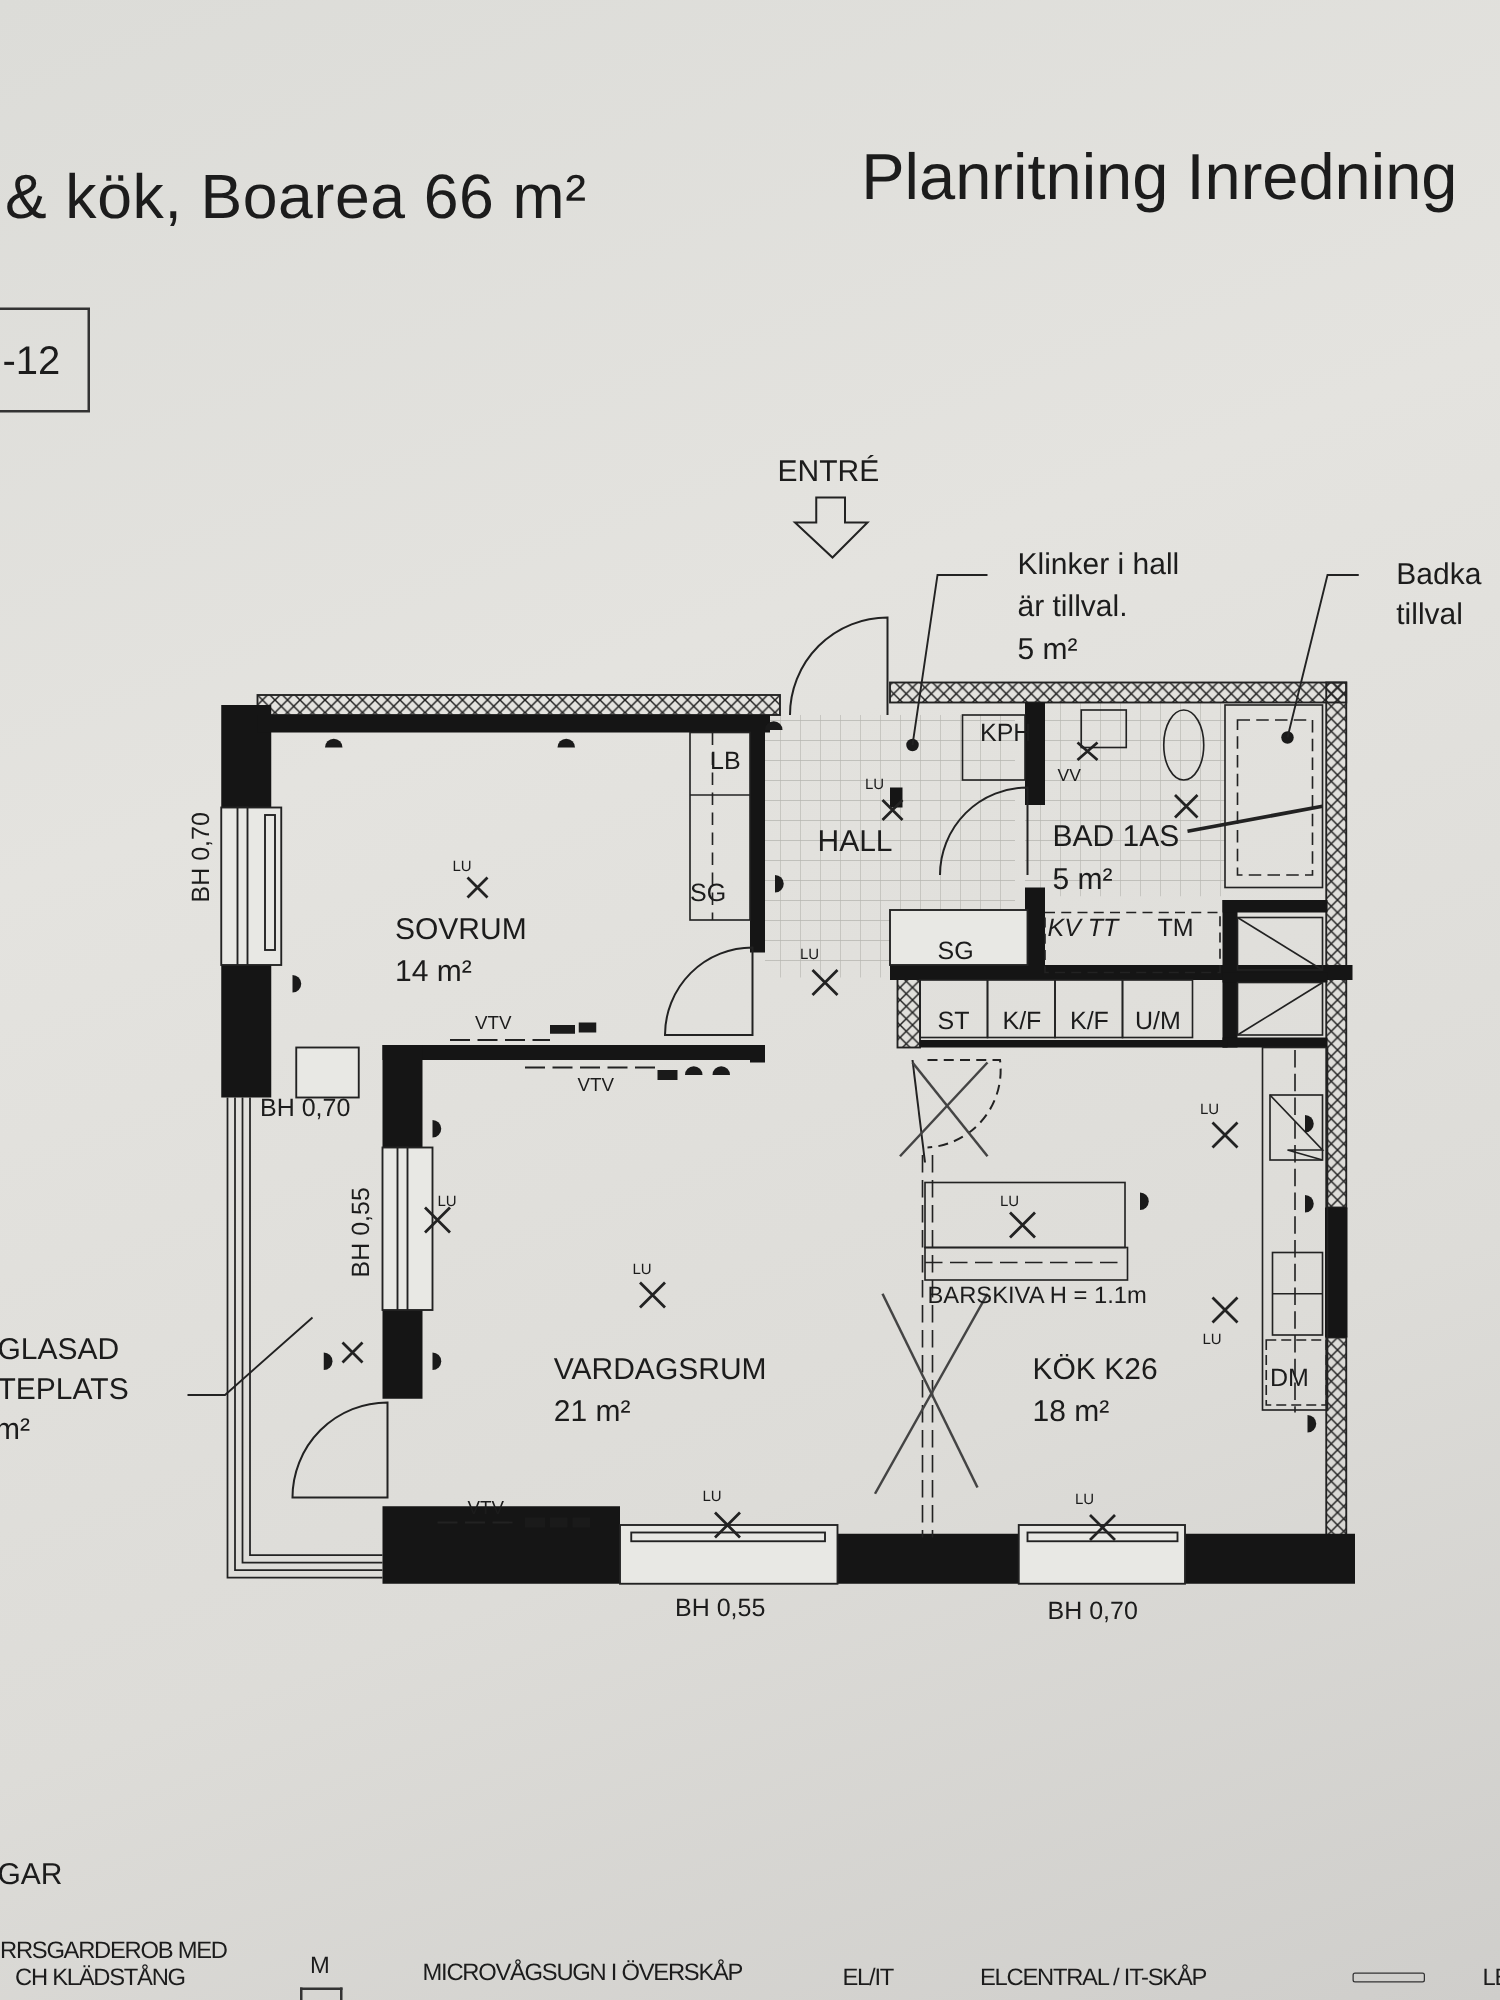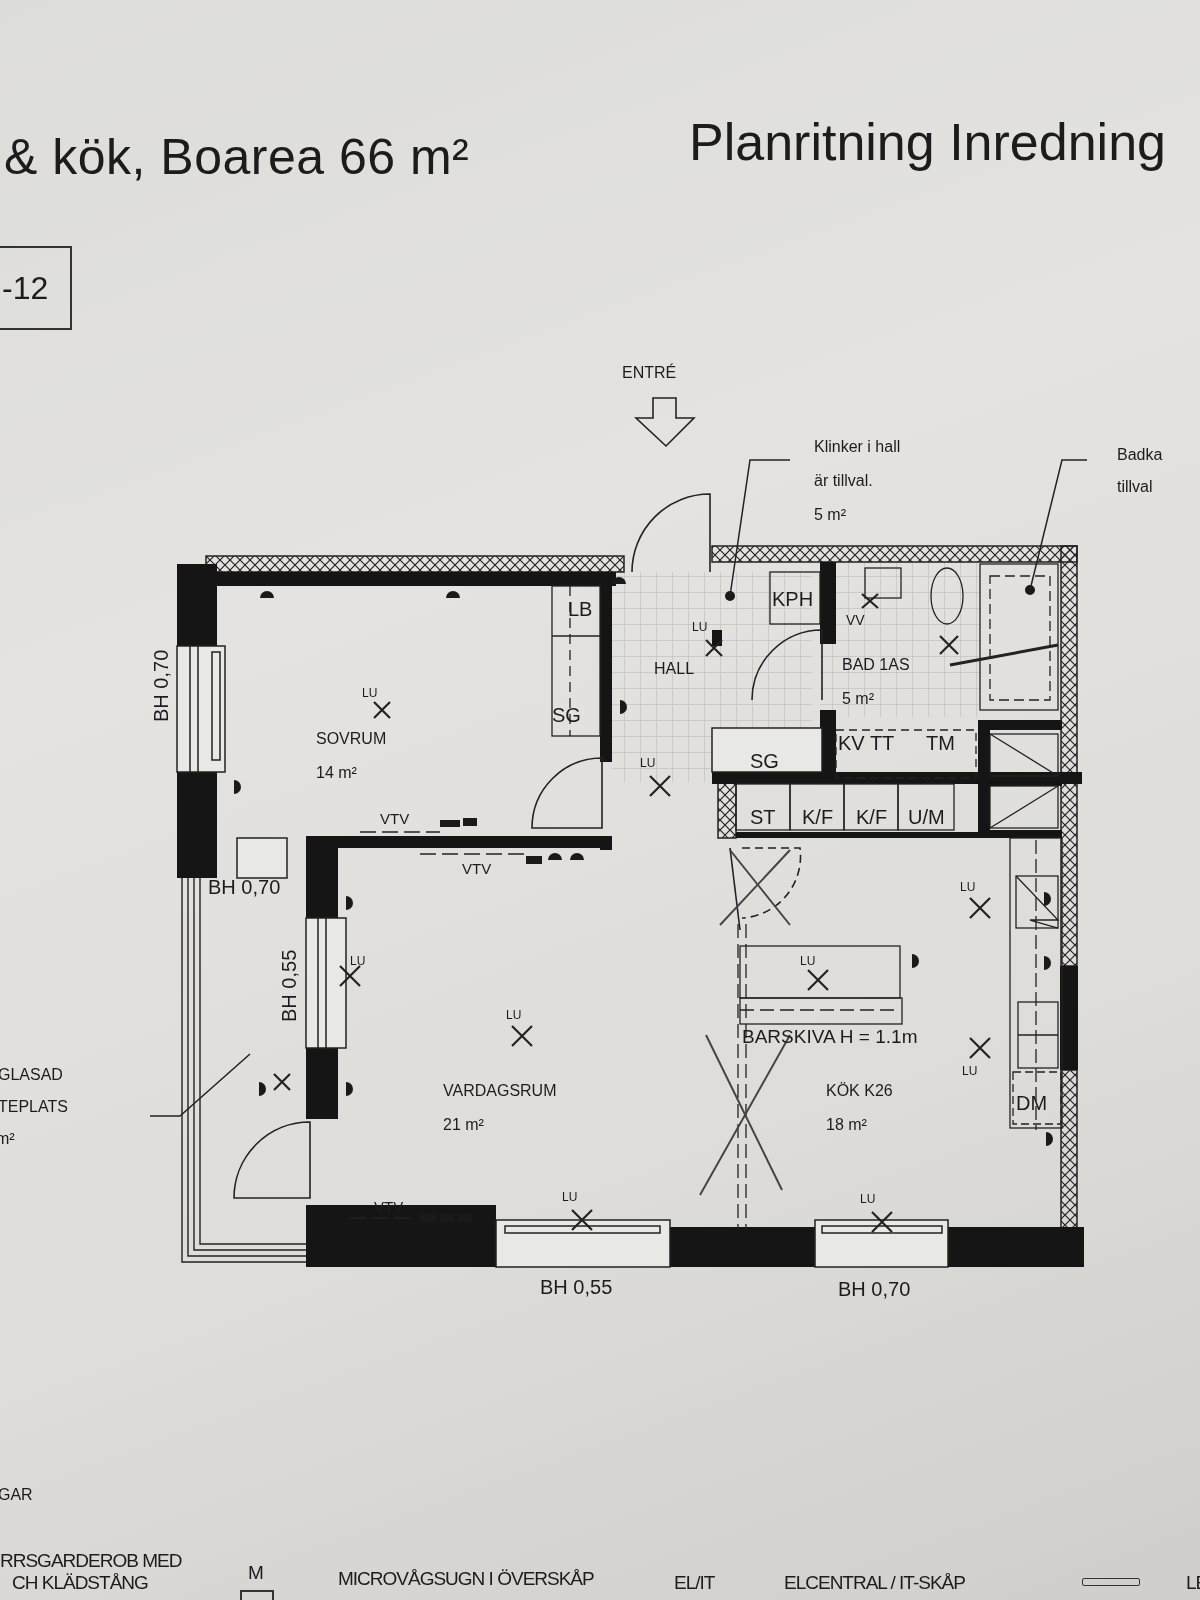--- a/index.html
+++ b/index.html
@@ -7,21 +7,21 @@
     width:1200px; height:1600px; overflow:hidden;
     background: linear-gradient(160deg, #dcdcd8 0%, #e4e3df 35%, #dddcd8 70%, #cfcecb 100%);
     font-family: "Liberation Sans", sans-serif;
     color:#1c1c1c;
     position:relative;
   }
   .abs { position:absolute; }
   .title-left { left:4px; top:128px; font-size:50px; letter-spacing:0.5px; white-space:nowrap; }
   .title-right { left:689px; top:112px; font-size:52px; white-space:nowrap; }
   .unit-box { left:-4px; top:246px; width:76px; height:84px; border:2px solid #333; box-sizing:border-box; font-size:32px; padding:22px 0 0 4px; }
-  .label-md { font-size:16px; white-space:nowrap; }
+  .label-md { font-size:24px; white-space:nowrap; }
   .label-sm { font-size:20px; white-space:nowrap; }
   .label-xs { font-size:12px; white-space:nowrap; }
   .vert { transform: rotate(-90deg); transform-origin: left top; }
   .legend-text { font-size:19px; white-space:nowrap; letter-spacing:-1px; }
   svg.plan { position:absolute; left:0; top:0; }
 </style>
 </head>
 <body>
 
 <div class="abs title-left">&amp; kök, Boarea 66 m²</div>
@@ -209,23 +209,23 @@
 <div class="abs label-md" style="left:842px;top:656px;">BAD 1AS</div>
 <div class="abs label-md" style="left:842px;top:690px;">5 m²</div>
 <div class="abs label-md" style="left:443px;top:1082px;">VARDAGSRUM</div>
 <div class="abs label-md" style="left:443px;top:1116px;">21 m²</div>
 <div class="abs label-md" style="left:826px;top:1082px;text-align:center;">KÖK K26</div>
 <div class="abs label-md" style="left:826px;top:1116px;">18 m²</div>
 
 <div class="abs label-sm" style="left:568px;top:598px;">LB</div>
 <div class="abs label-sm" style="left:552px;top:704px;">SG</div>
 <div class="abs label-sm" style="left:750px;top:750px;">SG</div>
-<div class="abs label-sm" style="left:772px;top:588px;">KPH</div>
+<div class="abs label-sm" style="left:772px;top:576px;padding-left:12px;">KPH</div>
 <div class="abs label-xs" style="left:846px;top:612px;font-size:14px;">VV</div>
-<div class="abs label-sm" style="left:838px;top:732px;">KV TT</div>
+<div class="abs label-sm" style="left:838px;top:732px;font-style:italic;">KV TT</div>
 <div class="abs label-sm" style="left:926px;top:732px;">TM</div>
 <div class="abs label-sm" style="left:750px;top:806px;">ST</div>
 <div class="abs label-sm" style="left:802px;top:806px;">K/F</div>
 <div class="abs label-sm" style="left:856px;top:806px;">K/F</div>
 <div class="abs label-sm" style="left:908px;top:806px;">U/M</div>
 <div class="abs label-sm" style="left:1016px;top:1092px;">DM</div>
 <div class="abs" style="left:742px;top:1026px;font-size:19px;white-space:nowrap;">BARSKIVA H = 1.1m</div>
 
 <div class="abs label-xs" style="left:380px;top:810px;font-size:15px;">VTV</div>
 <div class="abs label-xs" style="left:462px;top:860px;font-size:15px;">VTV</div>

